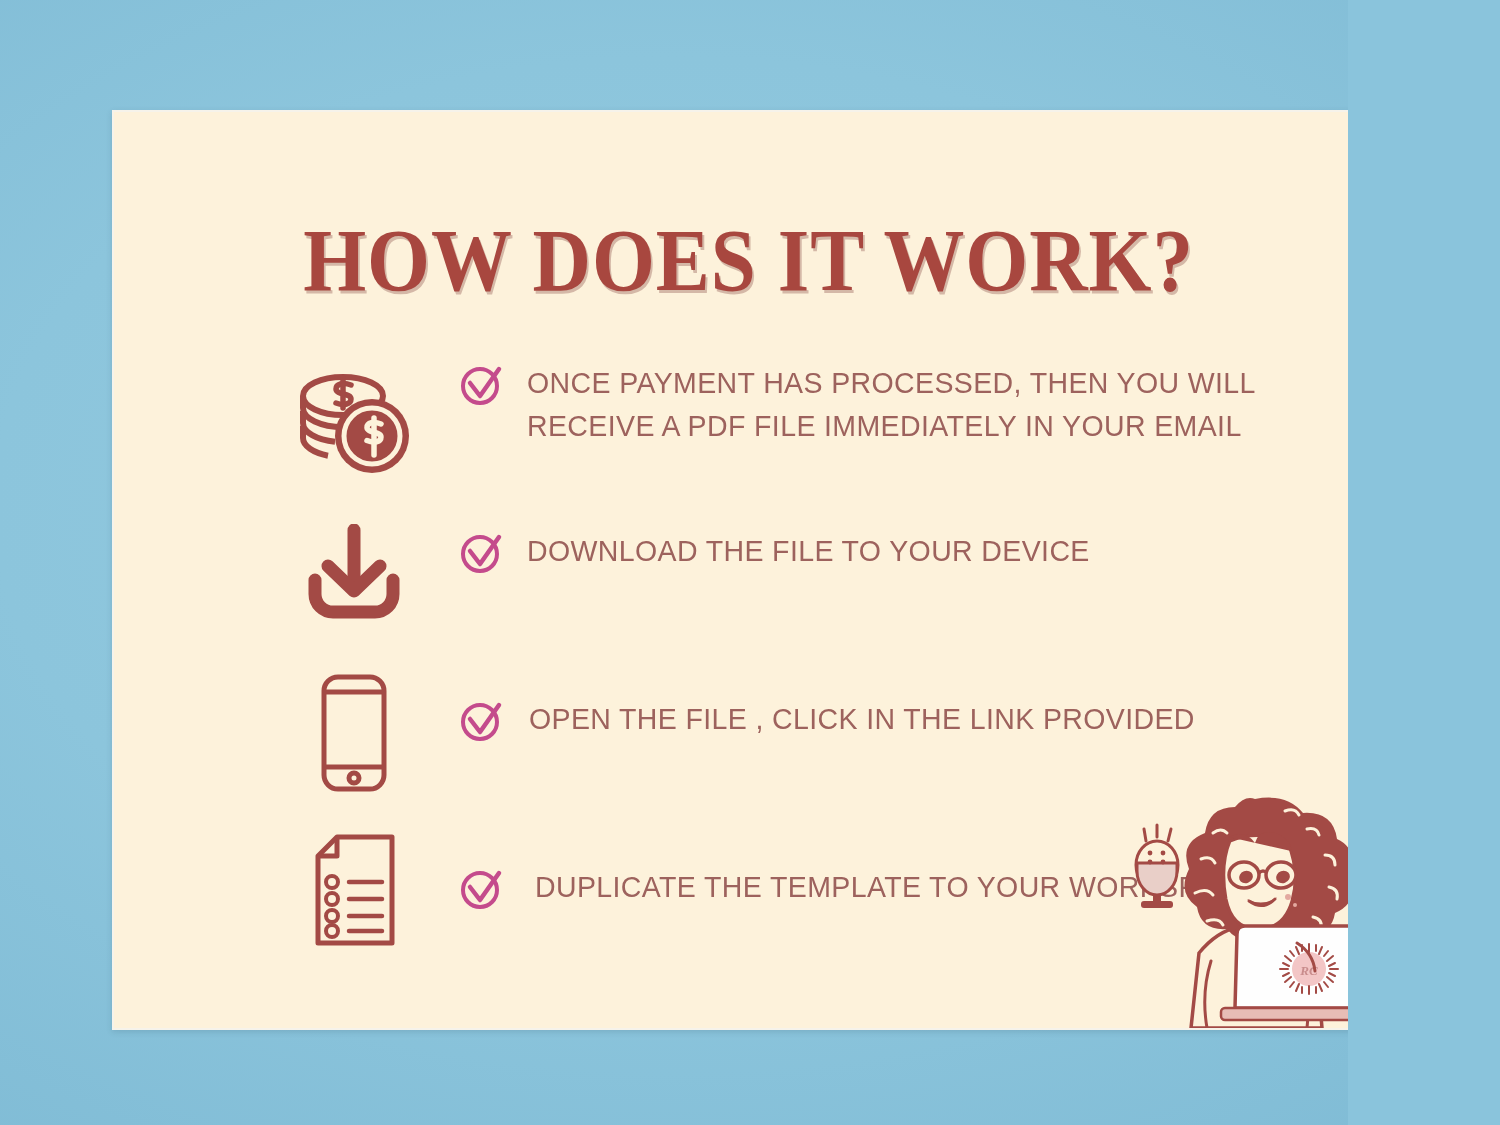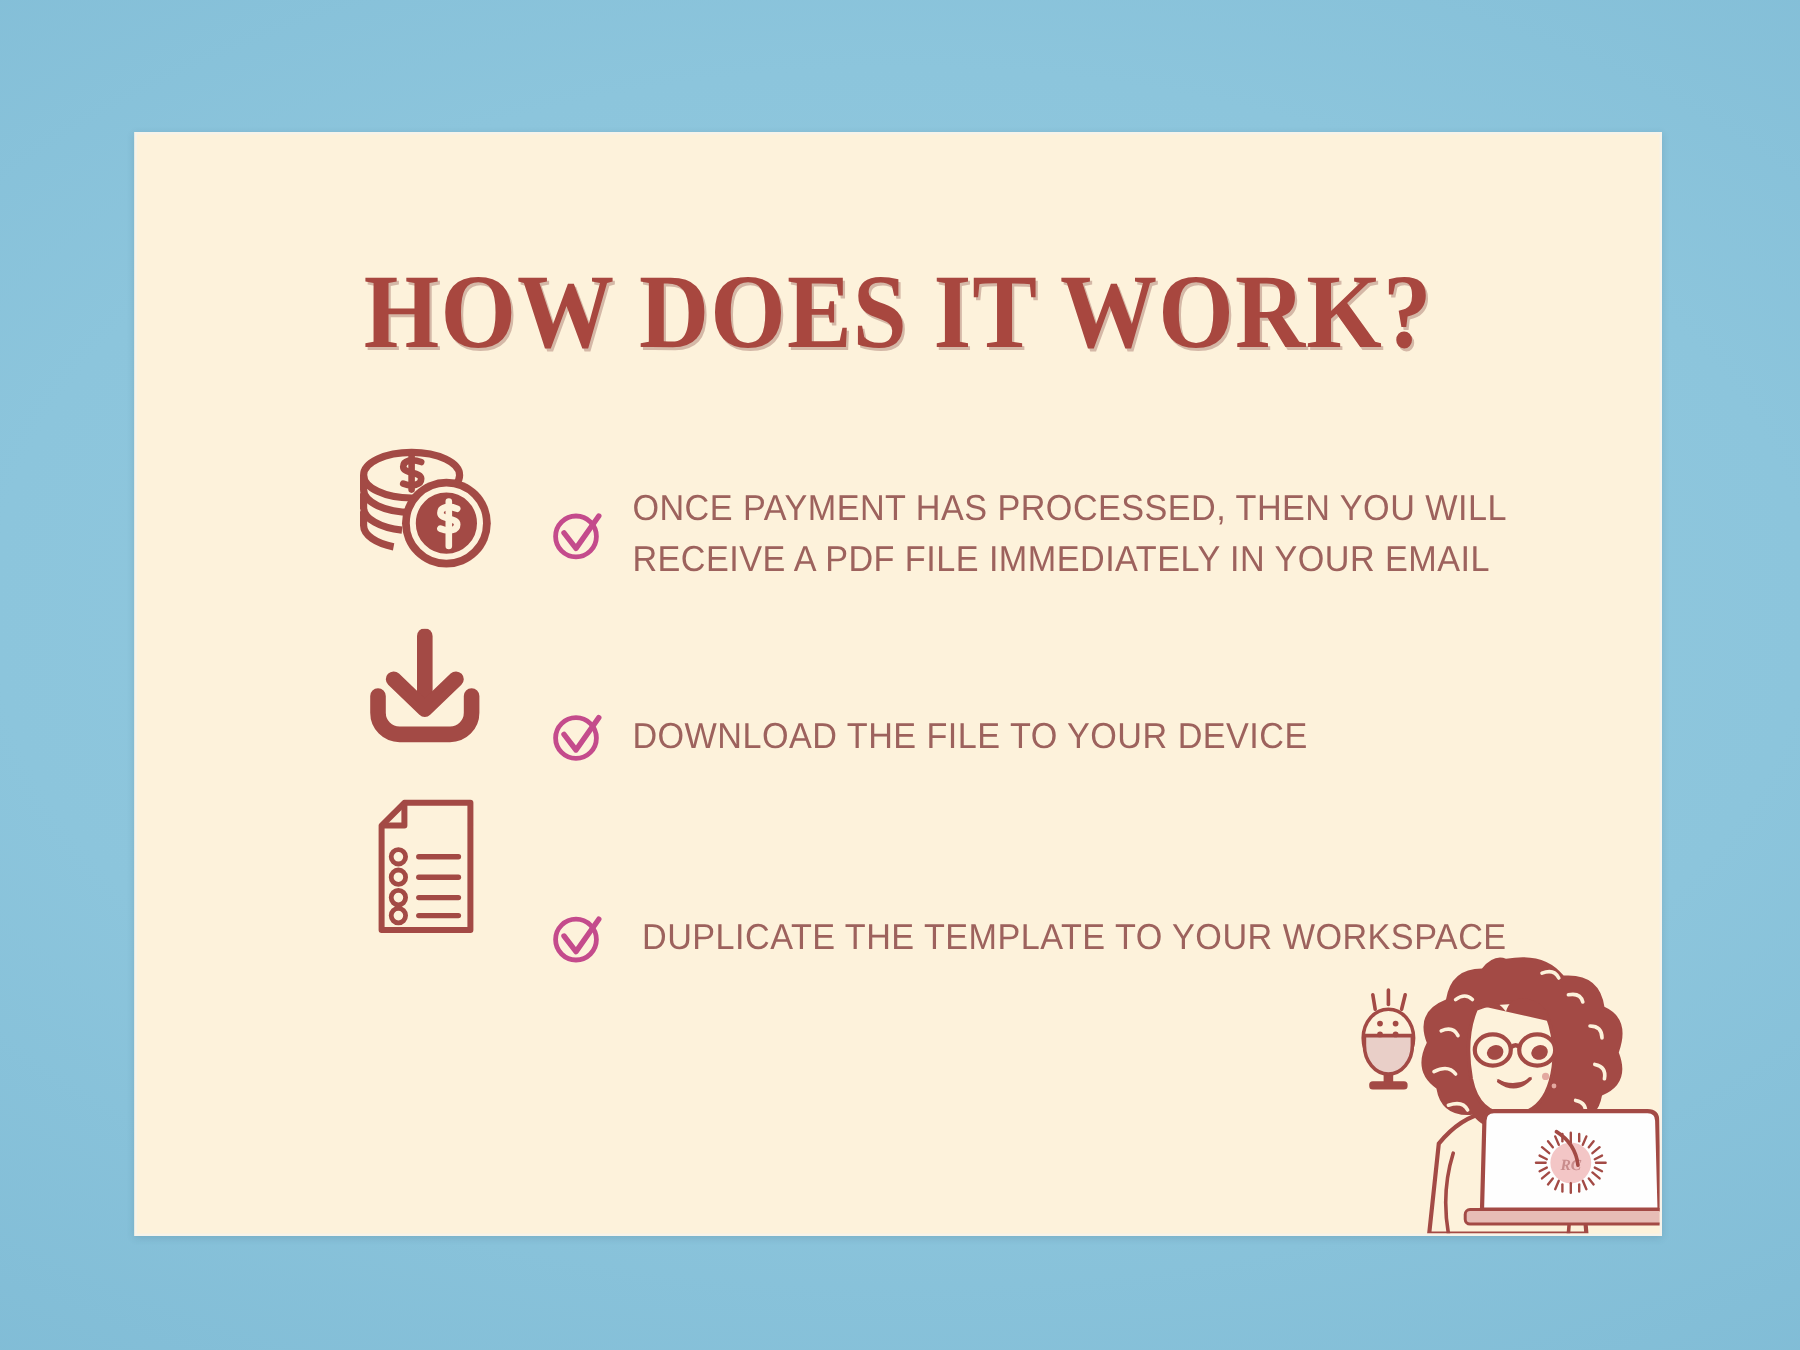--- a/index.html
+++ b/index.html
@@ -10,21 +10,21 @@
     width: 1500px;
     height: 1125px;
     overflow: hidden;
     font-family: "Liberation Sans", sans-serif;
     background: #8ac4dc;
   }
 
   
   .stage {
     position: relative;
-    width: 1500px;
+    width: 1348px;
     height: 1125px;
     background:
       radial-gradient(ellipse 120% 95% at 50% 45%, #93cadf 0%, #8cc5dc 42%, #7fbbd5 78%, #78b6d2 100%);
     overflow: hidden;
   }
 
   
   .card {
     position: absolute;
     left: 112px;
@@ -60,21 +60,21 @@
   
   .steps {
     position: absolute;
     left: 0;
     top: 250px;
     width: 100%;
   }
   .step {
     position: relative;
     display: flex;
-    align-items: center;
+    align-items: flex-start;
     height: 168px;
   }
   .step-icon {
     position: relative;
     width: 150px;
     min-width: 150px;
     margin-left: 165px;
     display: flex;
     align-items: center;
     justify-content: center;
@@ -173,20 +173,39 @@
         </div>
         <div class="step-check">
           <svg width="46" height="46" viewBox="0 0 46 46">
             <circle cx="22" cy="24" r="17" fill="none" stroke="#c44b8c" stroke-width="4"></circle>
             <path d="M12 21 L22 34 L41 7" fill="none" stroke="#c44b8c" stroke-width="4.5" stroke-linecap="round" stroke-linejoin="round"></path>
           </svg>
         </div>
         <div class="step-text">DOWNLOAD THE FILE TO YOUR DEVICE</div>
       </div>
 
+      <div class="step s3">
+        <div class="step-icon">
+          <svg width="92" height="122" viewBox="0 0 92 122">
+            <g fill="none" stroke="#a34a45" stroke-width="5">
+              <rect x="16" y="5" width="60" height="112" rx="14"></rect>
+              <path d="M18 20 H74"></path>
+              <path d="M18 95 H74"></path>
+              <circle cx="46" cy="106" r="5"></circle>
+            </g>
+          </svg>
+        </div>
+        <div class="step-check">
+          <svg width="46" height="46" viewBox="0 0 46 46">
+            <circle cx="22" cy="24" r="17" fill="none" stroke="#c44b8c" stroke-width="4"></circle>
+            <path d="M12 21 L22 34 L41 7" fill="none" stroke="#c44b8c" stroke-width="4.5" stroke-linecap="round" stroke-linejoin="round"></path>
+          </svg>
+        </div>
+        <div class="step-text">OPEN THE FILE , CLICK IN THE LINK PROVIDED</div>
+      </div>
 
       <div class="step s4">
         <div class="step-icon">
           <svg width="100" height="116" viewBox="0 0 100 116">
             <g fill="none" stroke="#a34a45" stroke-width="5" stroke-linejoin="round">
               <path d="M33 5 H88 V111 H14 V24 Z"></path>
               <path d="M33 5 V24 H14"></path>
             </g>
             <g fill="none" stroke="#a34a45" stroke-width="4">
               <circle cx="28" cy="50" r="6"></circle>

